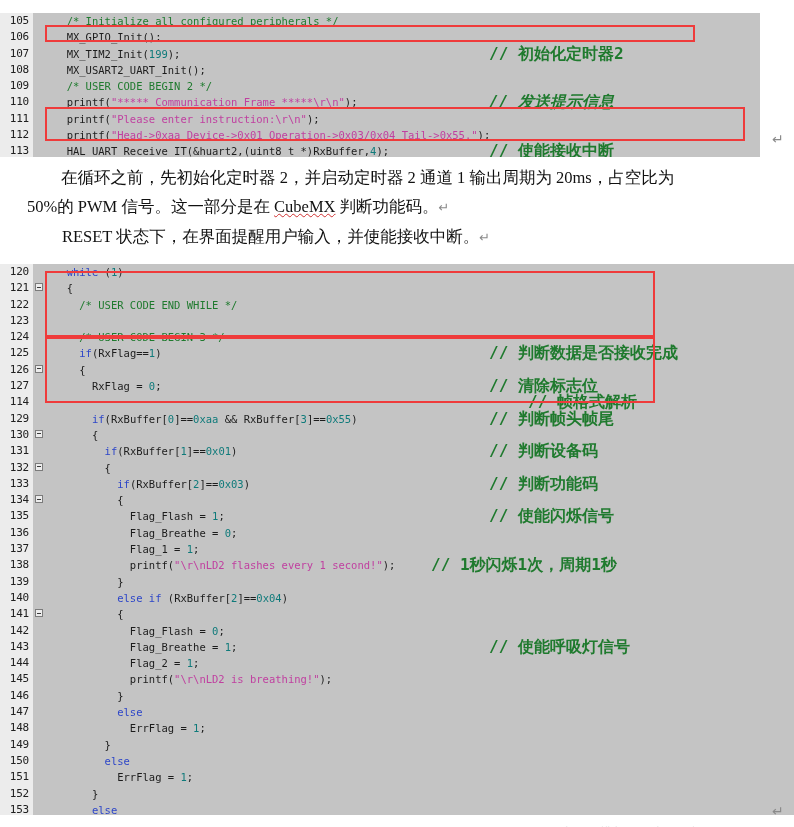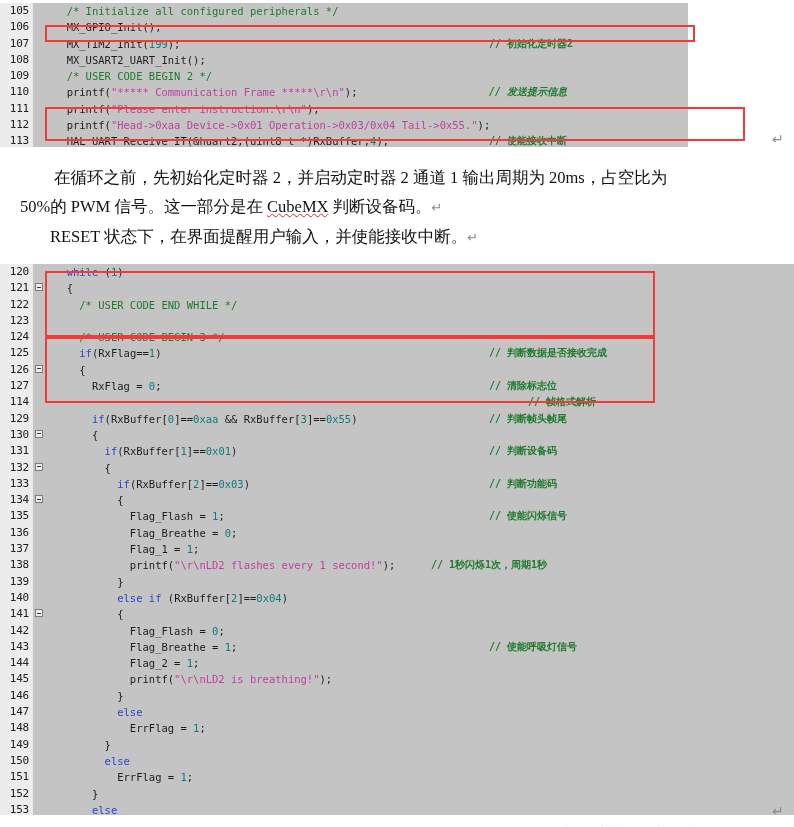--- a/index.html
+++ b/index.html
@@ -107,21 +107,21 @@
     font-size: 10.5px;
     color: #1c1c1c;
     letter-spacing: 0px;
     position: relative;
   }
   .cm {
     position: absolute;
     top: 0;
     color: #1f7a2e;
     font-family: "DejaVu Sans Mono", monospace;
-    font-size: 10px;
+    font-size: 16px;
     white-space: pre;
   }
   .cm.cjk { font-weight: bold; letter-spacing: 0px; }
 
   
   .kw  { color: #2d46c8; }
   .str { color: #c040a0; }
   .num { color: #0e7a7a; }
   .com { color: #1f7a2e; }
   .pun { color: #1c1c1c; }
@@ -168,40 +168,40 @@
     position: absolute;
     color: #ededed;
     font-family: "Liberation Sans", sans-serif;
     font-size: 14px;
     white-space: nowrap;
   }
 </style>
 </head>
 <body>
 
-<div class="code-block" id="cb1" style="top:3px; height:144px; width:688px;">
+<div class="code-block" id="cb1" style="top:13px; height:144px; width:760px;">
   <div class="rows">
       <div class="crow"><div class="gutter">105</div><div class="fold"></div><div class="sep"></div><div class="ctext"><span class="pun">  </span><span class="com">/* Initialize all configured peripherals */</span></div></div>
       <div class="crow"><div class="gutter">106</div><div class="fold"></div><div class="sep"></div><div class="ctext"><span class="pun">  MX_GPIO_Init();</span></div></div>
       <div class="crow"><div class="gutter">107</div><div class="fold"></div><div class="sep"></div><div class="ctext"><span class="pun">  MX_TIM2_Init(</span><span class="num">199</span><span class="pun">);</span><span class="cm cjk" style="left: 435px;">// 初始化定时器2</span></div></div>
       <div class="crow"><div class="gutter">108</div><div class="fold"></div><div class="sep"></div><div class="ctext"><span class="pun">  MX_USART2_UART_Init();</span></div></div>
       <div class="crow"><div class="gutter">109</div><div class="fold"></div><div class="sep"></div><div class="ctext"><span class="pun">  </span><span class="com">/* USER CODE BEGIN 2 */</span></div></div>
       <div class="crow"><div class="gutter">110</div><div class="fold"></div><div class="sep"></div><div class="ctext"><span class="pun">  printf(</span><span class="str">"***** Communication Frame *****\r\n"</span><span class="pun">);</span><span class="cm cjk" style="left: 435px; font-style: italic;">// 发送提示信息</span></div></div>
       <div class="crow"><div class="gutter">111</div><div class="fold"></div><div class="sep"></div><div class="ctext"><span class="pun">  printf(</span><span class="str">"Please enter instruction:\r\n"</span><span class="pun">);</span></div></div>
       <div class="crow"><div class="gutter">112</div><div class="fold"></div><div class="sep"></div><div class="ctext"><span class="pun">  printf(</span><span class="str">"Head-&gt;0xaa Device-&gt;0x01 Operation-&gt;0x03/0x04 Tail-&gt;0x55."</span><span class="pun">);</span></div></div>
       <div class="crow"><div class="gutter">113</div><div class="fold"></div><div class="sep"></div><div class="ctext"><span class="pun">  HAL_UART_Receive_IT(&amp;huart2,(uint8_t *)RxBuffer,</span><span class="num">4</span><span class="pun">);</span><span class="cm cjk" style="left: 435px;">// 使能接收中断</span></div></div>
     </div>
 </div>
 
 <div class="prose" style="top:163px;">
-  <p style="padding:0 18px 0 20px;">
+  <p style="padding:0 18px 0 27px;">
     <span class="indent"></span><span>在循环之前，先初始化定时器 2，并启动定时器 2 通道 1 输出周期为 20ms，占空比为</span><br>
-    <span>50%的 PWM 信号。这一部分是在 </span><span class="squiggle">CubeMX</span><span> 判断设备码。</span><span class="pilcrow">↵</span>
+    <span>50%的 PWM 信号。这一部分是在 </span><span class="squiggle">CubeMX</span><span> 判断功能码。</span><span class="pilcrow">↵</span>
   </p>
-  <p style="padding:0 18px 0 16px;">
+  <p style="padding:0 18px 0 28px;">
     <span class="indent"></span><span>RESET 状态下，在界面提醒用户输入，并使能接收中断。</span><span class="pilcrow">↵</span>
   </p>
 </div>
 
 <span class="retmark" style="left:772px; top:131px;">↵</span>
 
 <div class="code-block" id="cb2" style="top:264px; height:551px; width:794px;">
   <div class="rows">
       <div class="crow"><div class="gutter">120</div><div class="fold"><span class="vbar"></span></div><div class="sep"></div><div class="ctext"><span class="pun">  </span><span class="kw">while</span><span class="pun"> (</span><span class="num">1</span><span class="pun">)</span></div></div>
       <div class="crow"><div class="gutter">121</div><div class="fold"><span class="sq"></span></div><div class="sep"></div><div class="ctext"><span class="pun">  {</span></div></div>

